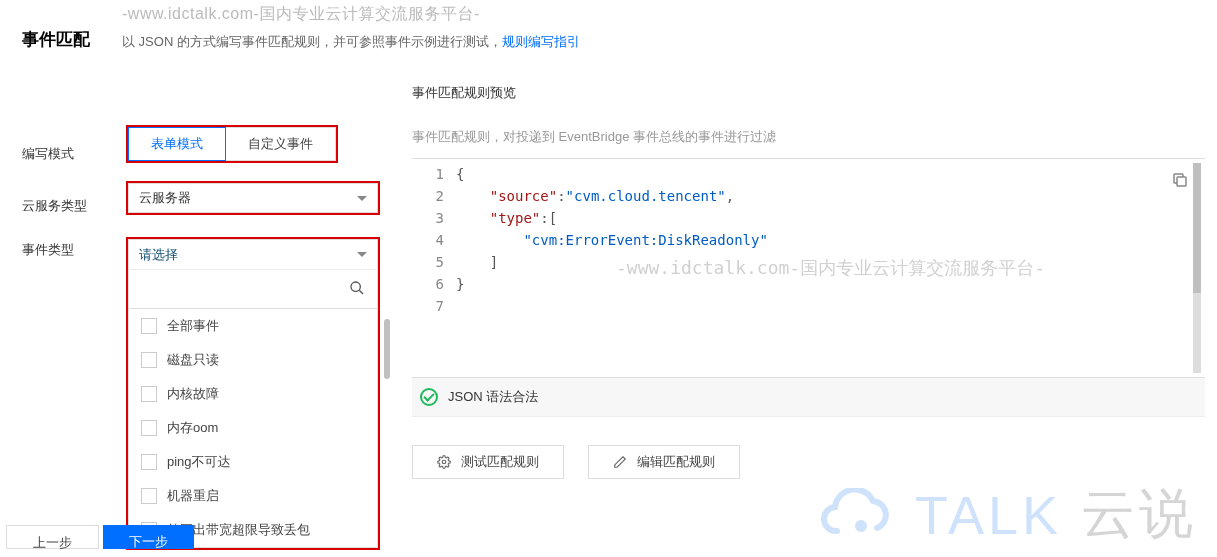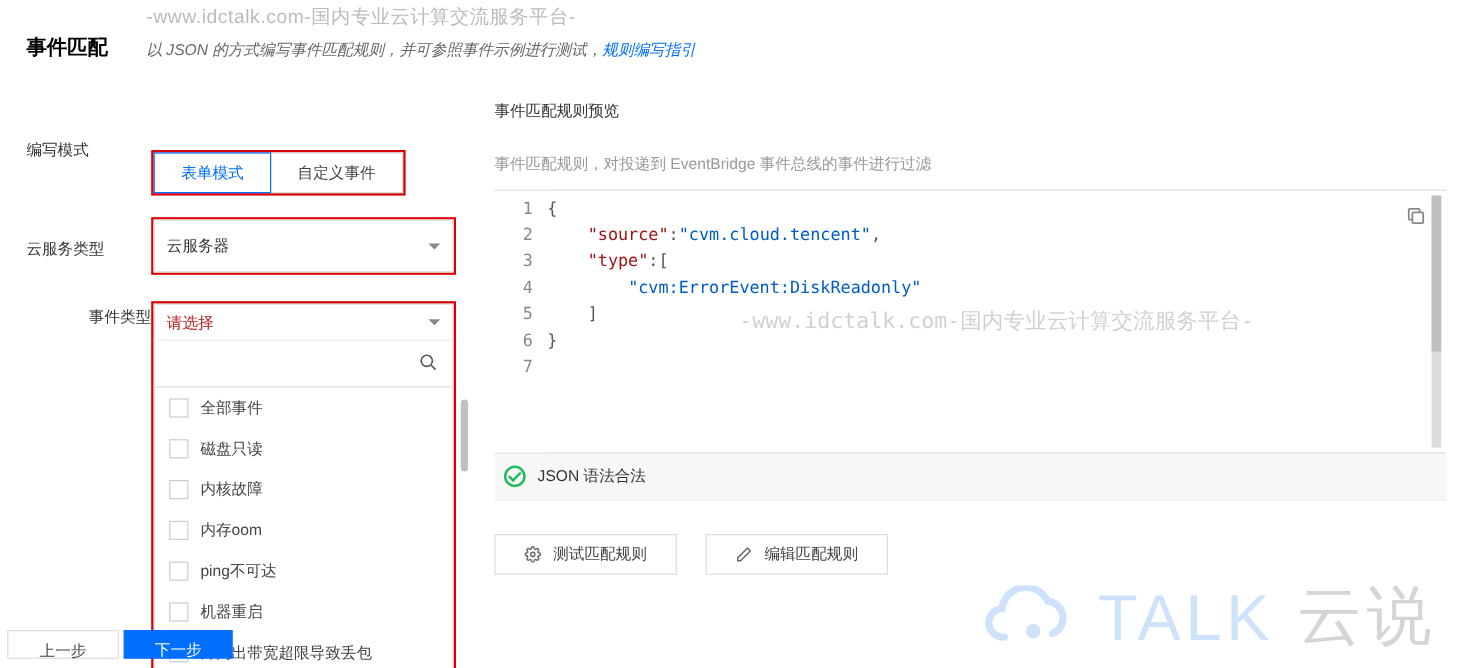--- a/index.html
+++ b/index.html
@@ -11,33 +11,33 @@
     font-size: 13px;
     width: 1217px;
     height: 557px;
     overflow: hidden;
     position: relative;
   }
   .topbar { display:flex; align-items:flex-start; padding: 4px 0 0 22px; }
   .title { font-size: 17px; font-weight: 700; color:#000; padding-top:24px; }
   .desc-wrap { margin-left: -6px; }
   .wm { color:#bbb; font-size:16px; letter-spacing:0.5px; margin-left:4px; }
-  .desc { color:#666; font-size:13px; margin-top: 8px; margin-left:4px;font-style:italic; }
+  .desc { color:#666; font-size:13px; margin-top: 8px; margin-left:4px; }
   .link { color:#006eff; text-decoration:none; }
-  .row { display:flex; align-items:center; padding-left:22px; margin-top:24px; }
+  .row { display:flex; align-items:flex-end; padding-left:22px; margin-top:24px; }
   .row-label { width:104px; color:#333; padding-top:6px; }
   .tabs { display:flex; border:2px solid #d80000;margin-top:44px; }
   .tab { height:34px; line-height:32px; padding:0 22px; font-size:13px; border:1px solid #ddd; cursor:pointer; text-align:center; }
   .tab-active { color:#006eff; border-color:#006eff; position:relative; z-index:1; }
   .tab-norm { color:#444; border-left:none; }
   .select-wrap { border:2px solid #d80000; }
-  .select { width:250px; height:44px; border:1px solid #ddd; display:flex; align-items:center; justify-content:space-between; padding:0 10px; cursor:pointer; background:#fff; }
+  .select { width:250px; height:30px; border:1px solid #ddd; display:flex; align-items:center; justify-content:space-between; padding:0 10px; cursor:pointer; background:#fff; }
   .caret { width:0; height:0; border-left:5px solid transparent; border-right:5px solid transparent; border-top:5px solid #888; }
   .dropdown-wrap { border:2px solid #d80000; margin-top:4px; width:254px; background:#fff; position:relative; }
-  .dropdown-ph { width:100%; height:30px; border:1px solid #ddd; border-bottom:none; display:flex; align-items:center; justify-content:space-between; padding:0 10px; color:#b91c1c;text-align:right; }
+  .dropdown-ph { width:100%; height:30px; border:1px solid #ddd; border-bottom:none; display:flex; align-items:center; justify-content:space-between; padding:0 10px; color:#0c4a6e;text-align:right; }
   .dd-search { height:40px; border:1px solid #ddd; border-top:1px solid #eee; display:flex; align-items:center; justify-content:flex-end; padding:0 12px; }
   .search-input { flex:1; border:none; outline:none; font-size:13px; }
   .search-icon svg { width:16px; height:16px; }
   .dd-list { border:1px solid #ddd; border-top:none; max-height:250px; overflow:hidden; }
   .dd-item { display:flex; align-items:center; padding:8px 12px; cursor:pointer; color:#444; }
   .cb { width:16px; height:16px; border:1px solid #ccc; margin-right:10px; flex-shrink:0; }
   .dd-scroll-gutter { position:absolute; right:-10px; top:86px; width:6px; height:60px; background:#c0c0c0; border-radius:3px; }
   .right-pane { position:absolute; left:412px; top:84px; right:12px; }
   .preview-title { color:#333; font-size:13px; margin-bottom:26px; }
   .preview-desc { color:#999; font-size:13px; margin-bottom:12px; }
@@ -91,21 +91,21 @@
   <div class="row-label">云服务类型</div>
   <div class="select-wrap">
     <div class="select">
       <span>云服务器</span>
       <span class="caret"></span>
     </div>
   </div>
 </div>
 
 <div class="row" style="margin-top:18px; align-items:flex-start;">
-  <div class="row-label" style="padding-top:8px;text-align:right;">事件类型</div>
+  <div class="row-label" style="padding-top:8px;">事件类型</div>
   <div style="position:relative;">
     <div class="dropdown-wrap">
       <div class="dropdown-ph">
         <span>请选择</span>
         <span class="caret"></span>
       </div>
       <div class="dd-search">
         <input class="search-input" style="">
         <span class="search-icon">
           <svg viewBox="0 0 24 24" fill="none" stroke="#555" stroke-width="2">

